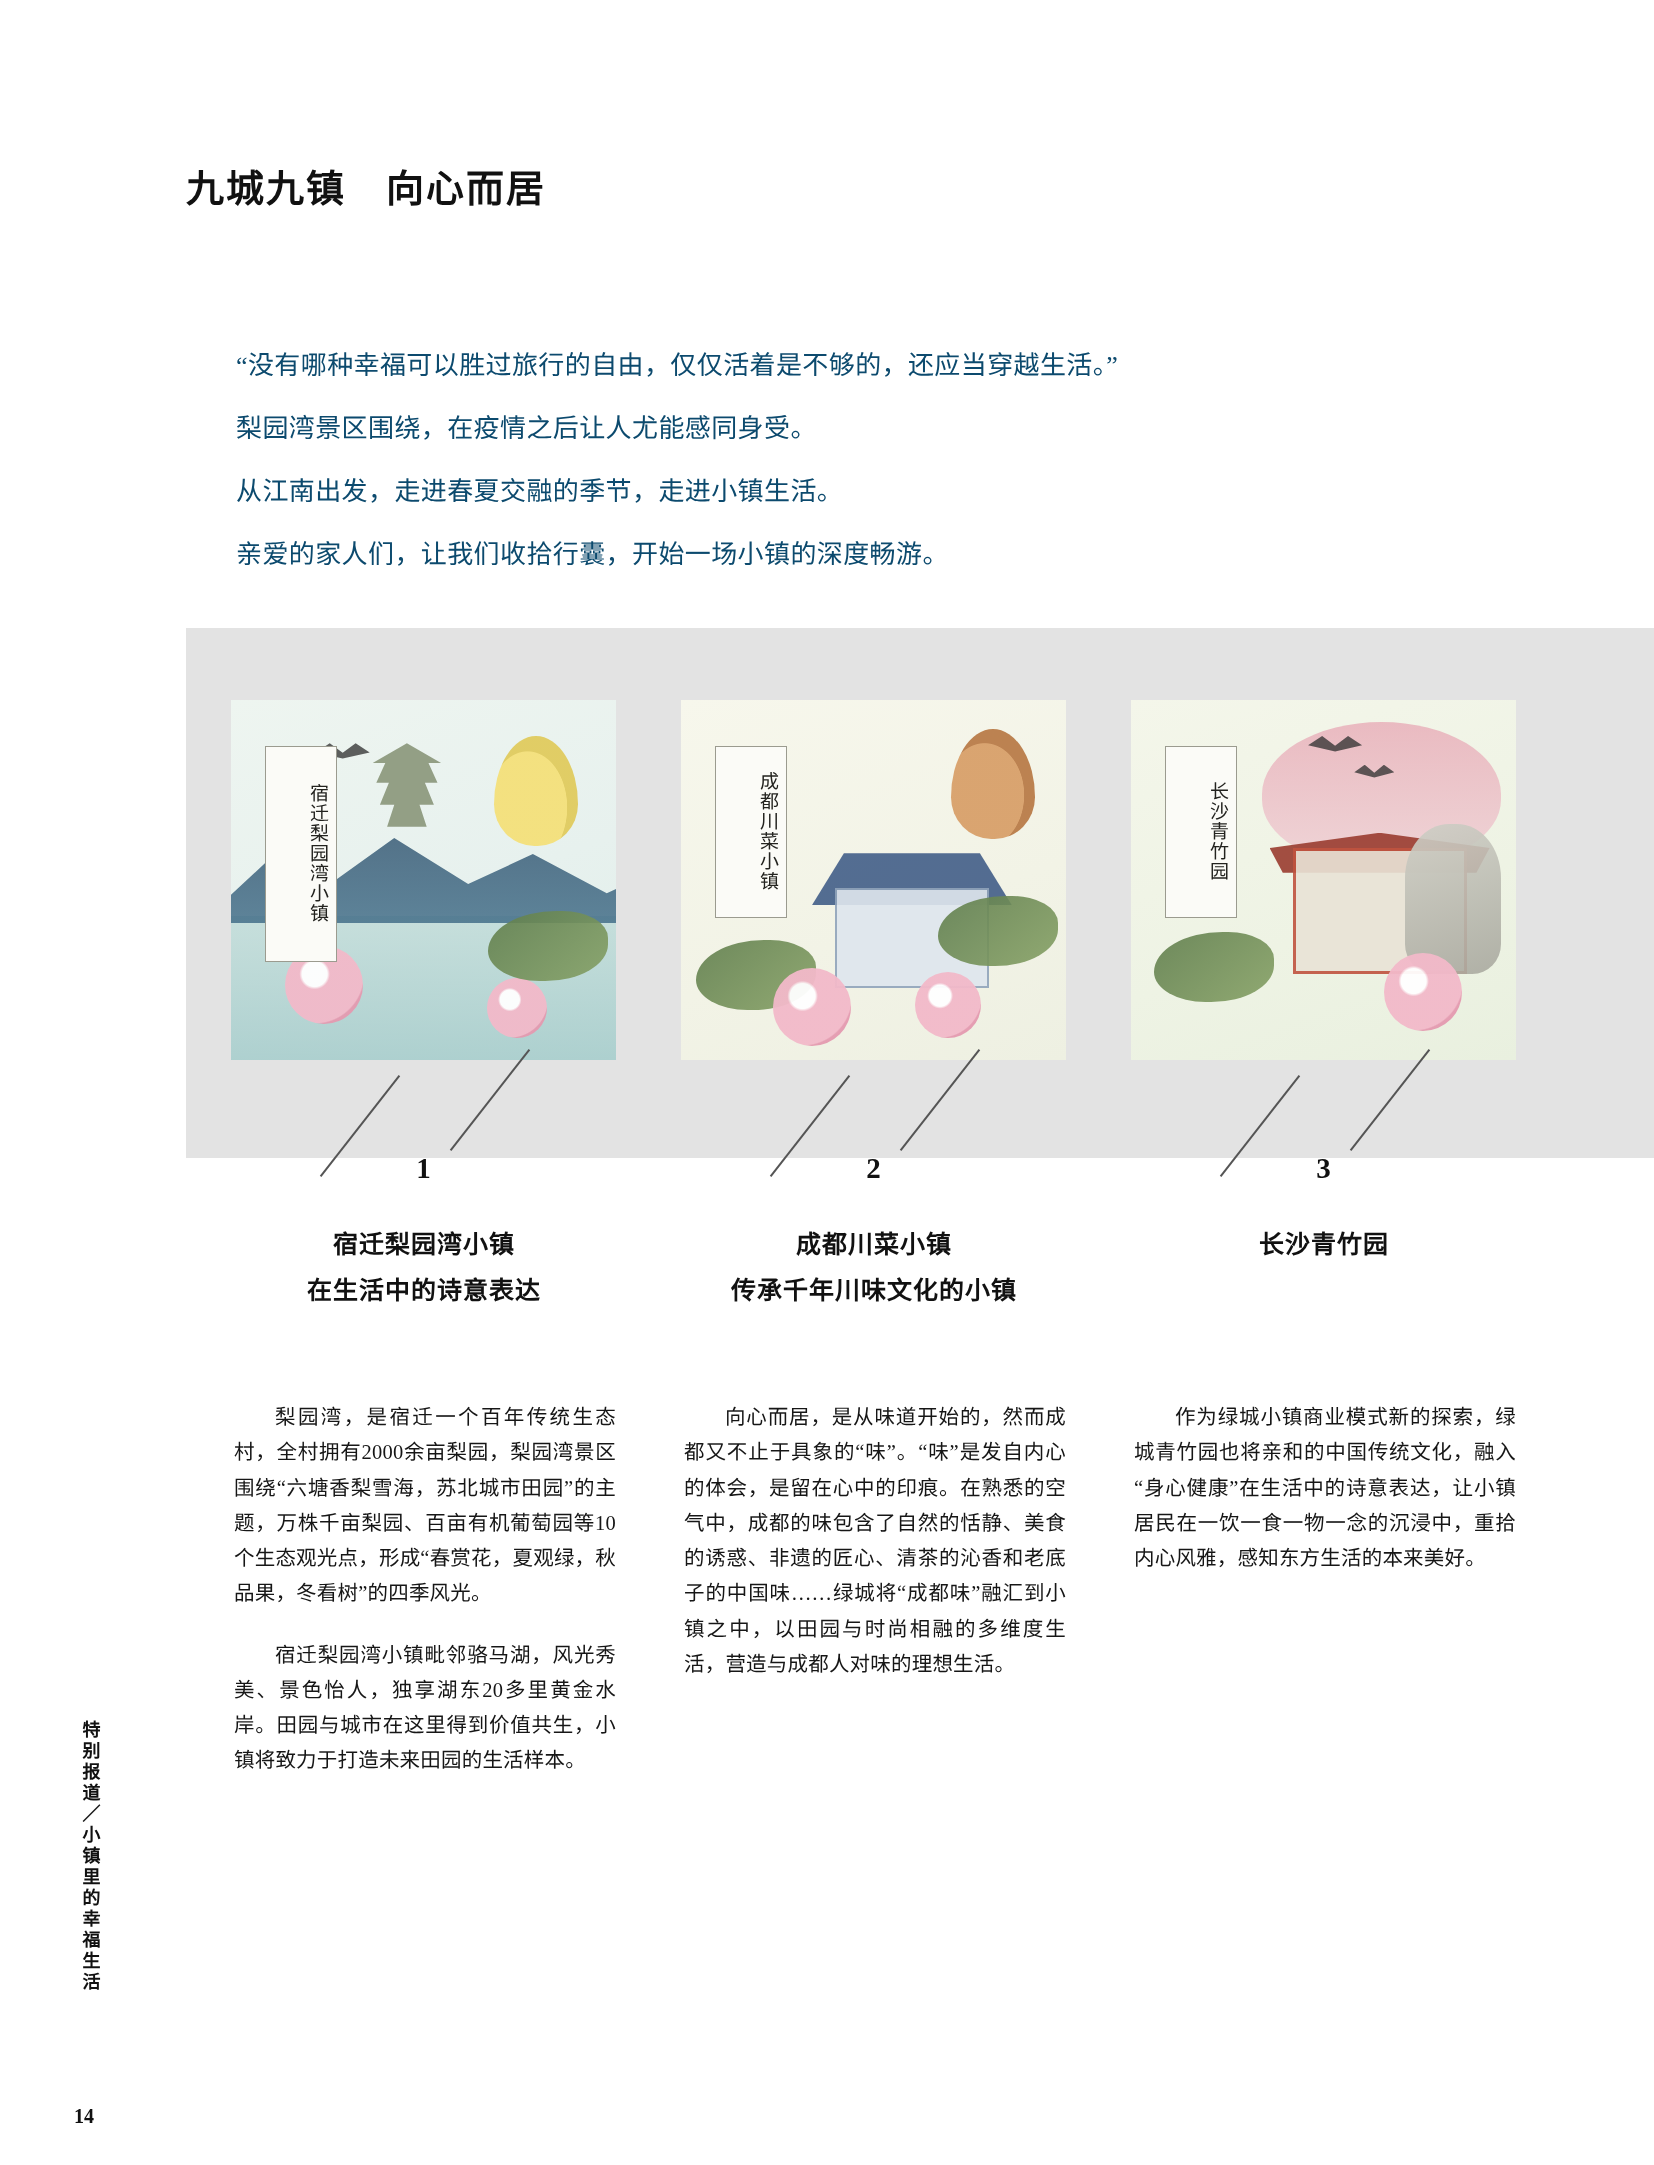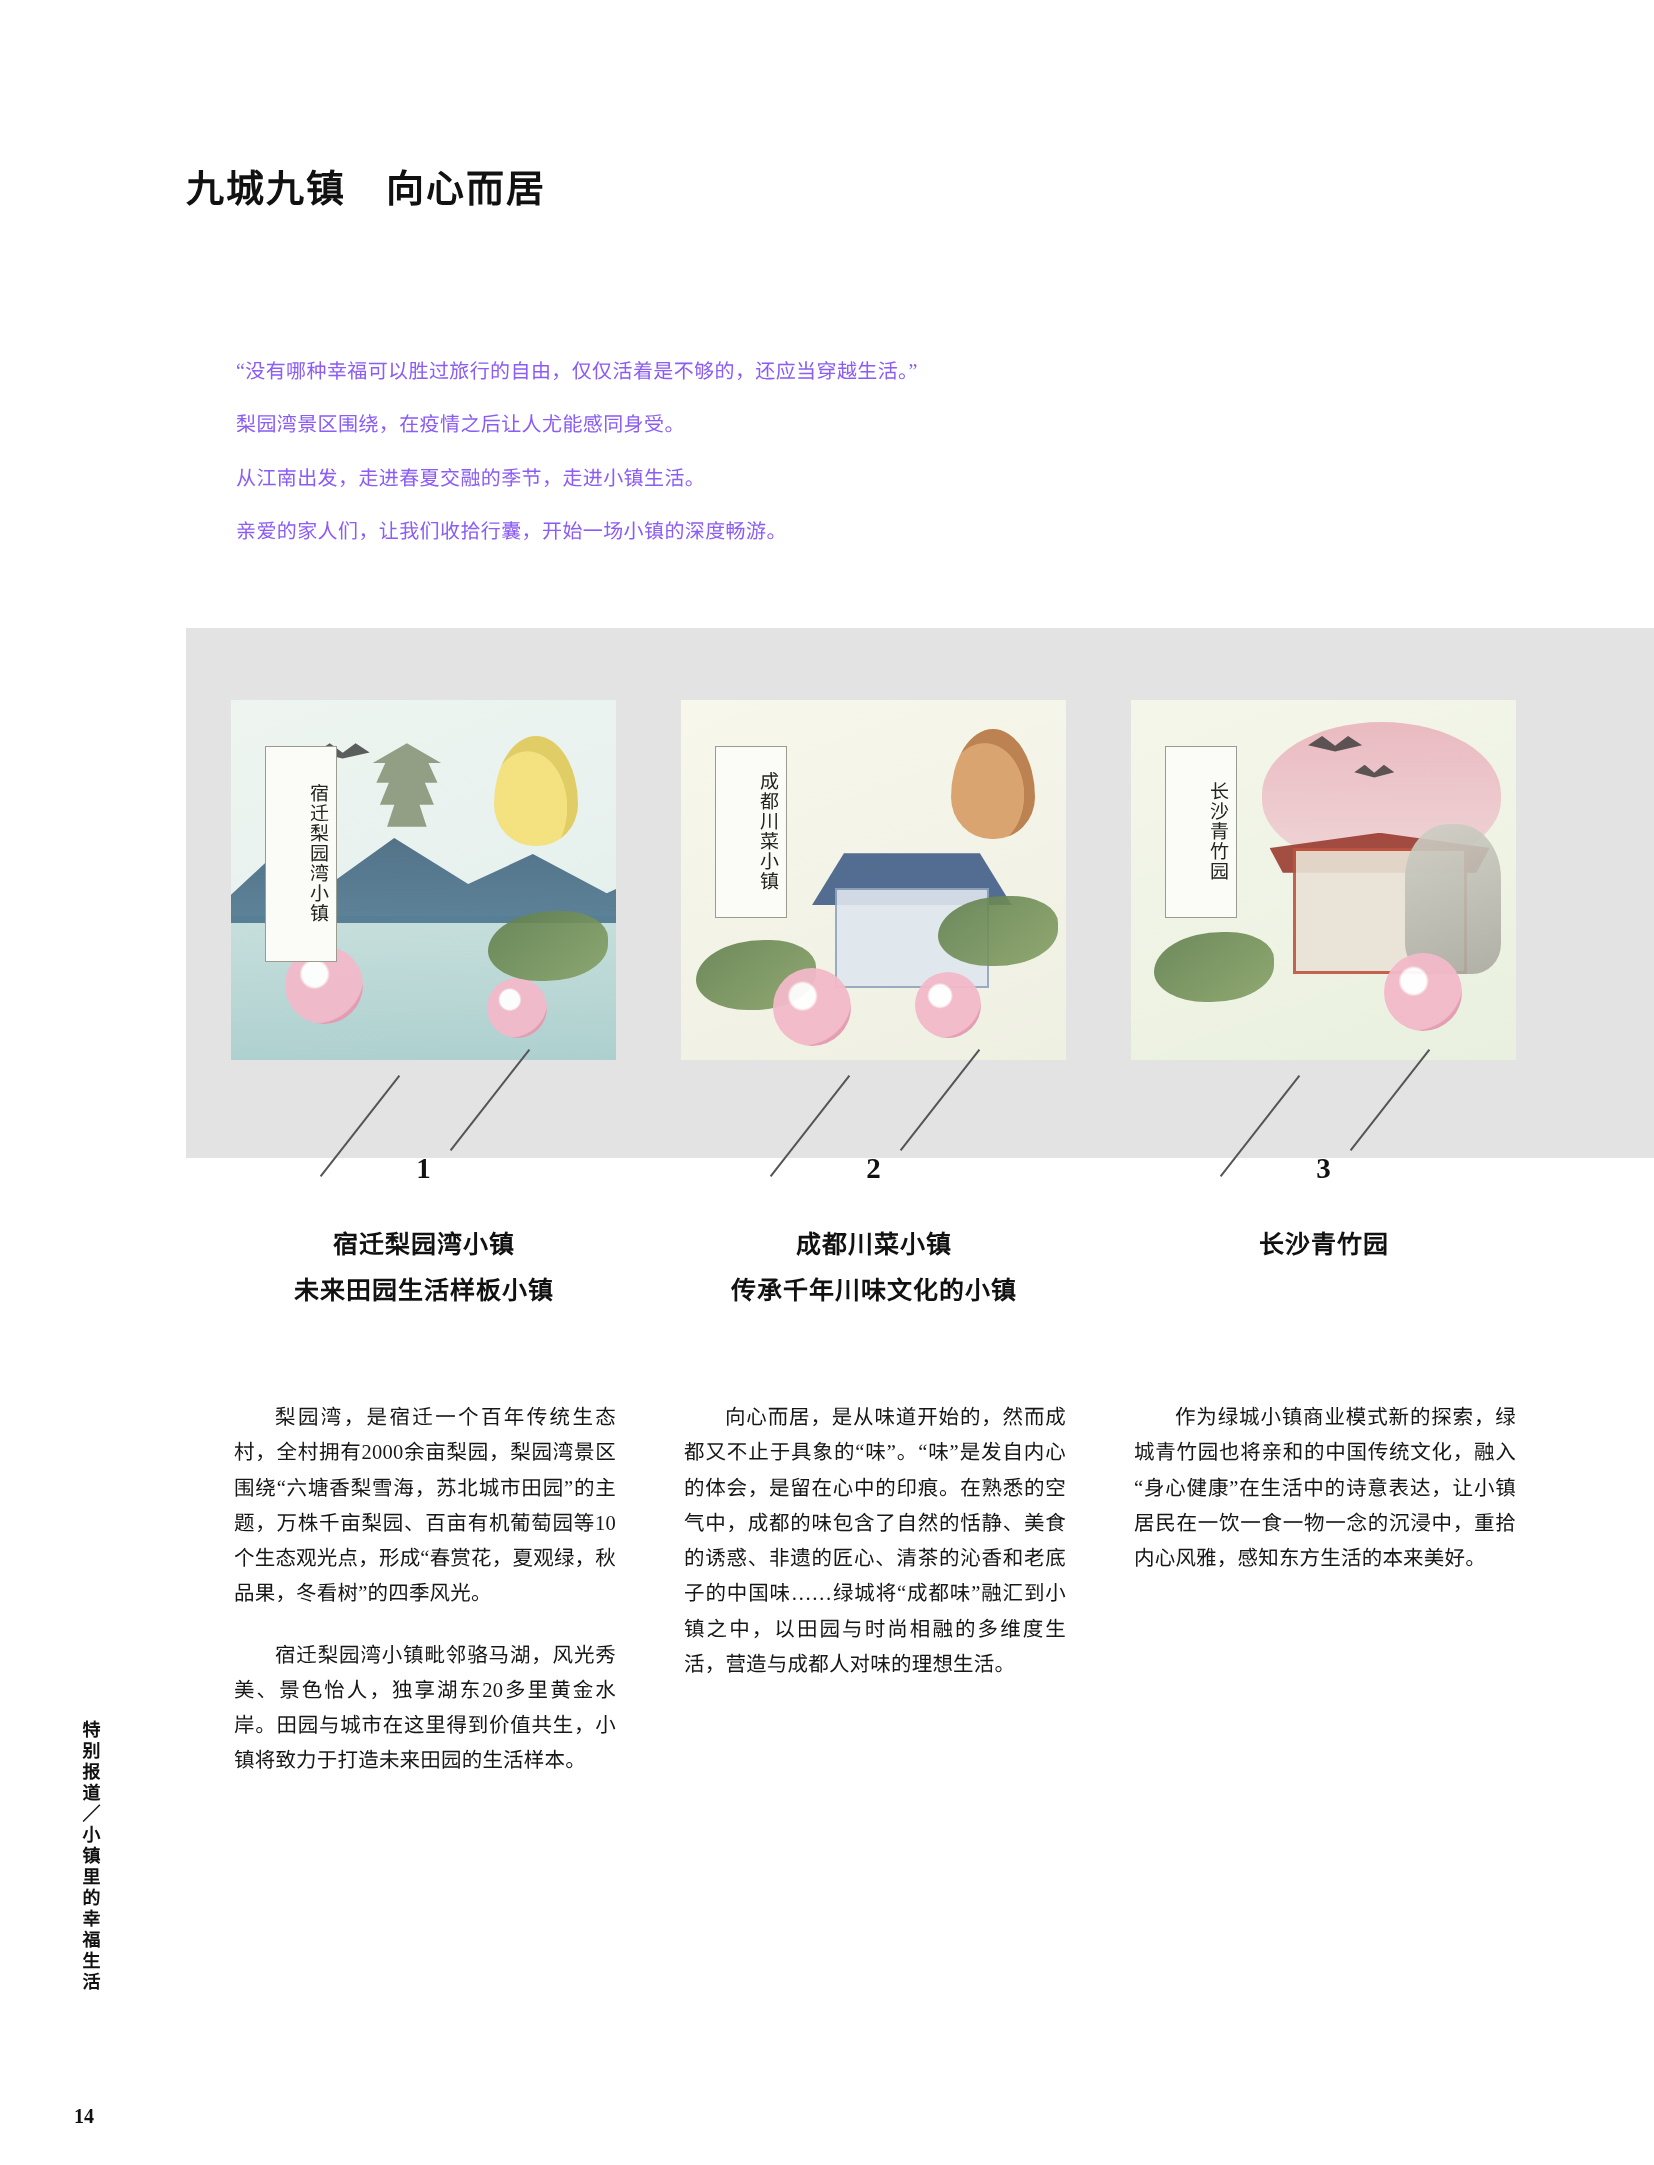--- a/index.html
+++ b/index.html
@@ -35,26 +35,25 @@
   }
 
   
   .intro {
     position: absolute;
     left: 236px;
     top: 345px;
     width: 1180px;
   }
   .intro-line {
-    font-size: 20px;
+    font-size: 26px;
     line-height: 1.62;
-    color: #8b5cf6;
+    color: #0c4a6e;
     margin-bottom: 21px;
     letter-spacing: 0.4px;
-    margin-top: 10px;
   }
 
   
   .band {
     position: absolute;
     left: 186px;
     top: 628px;
     width: 1468px;
     height: 530px;
     background: #e3e3e3;
@@ -346,21 +345,21 @@
     <div class="num-group g3">
       <div class="slash left"></div>
       <div class="slash right"></div>
       <div class="num">3</div>
     </div>
   </div>
 
   <div class="headings">
     <div class="head-col h1">
       <div class="head-main">宿迁梨园湾小镇</div>
-      <div class="head-sub">未来田园生活样板小镇</div>
+      <div class="head-sub">在生活中的诗意表达</div>
     </div>
     <div class="head-col h2">
       <div class="head-main">成都川菜小镇</div>
       <div class="head-sub">传承千年川味文化的小镇</div>
     </div>
     <div class="head-col h3">
       <div class="head-main">长沙青竹园</div>
     </div>
   </div>
 

